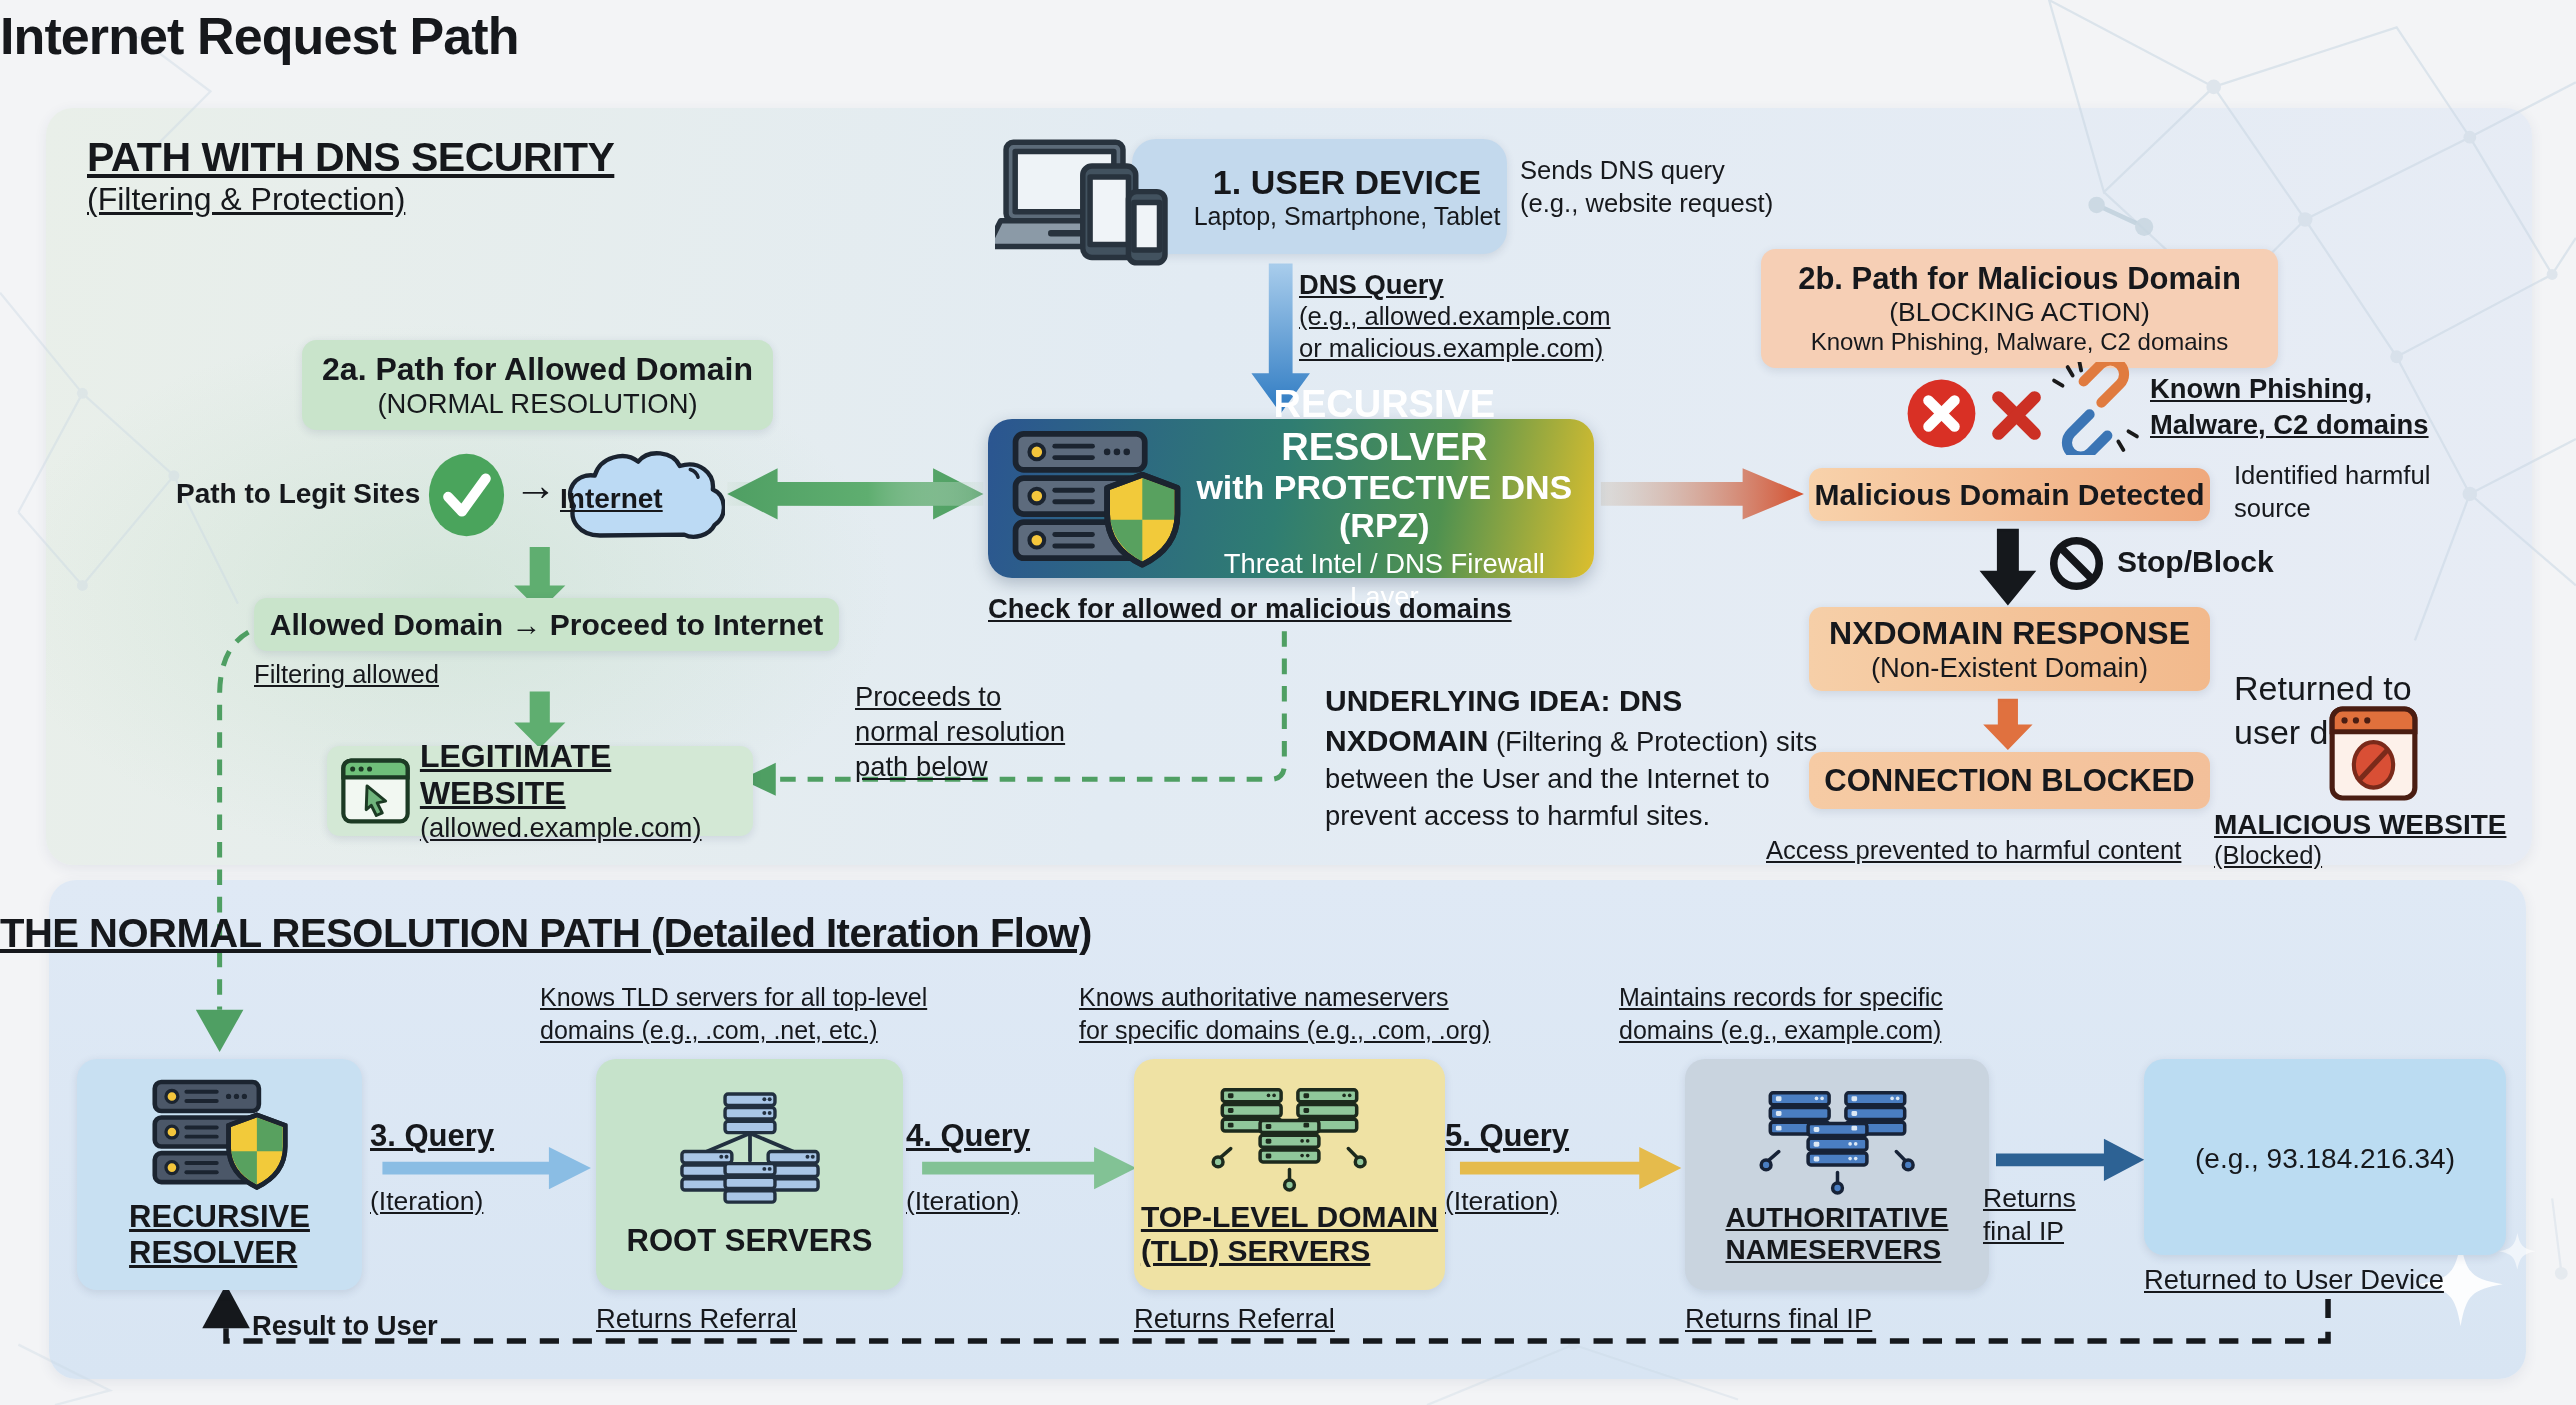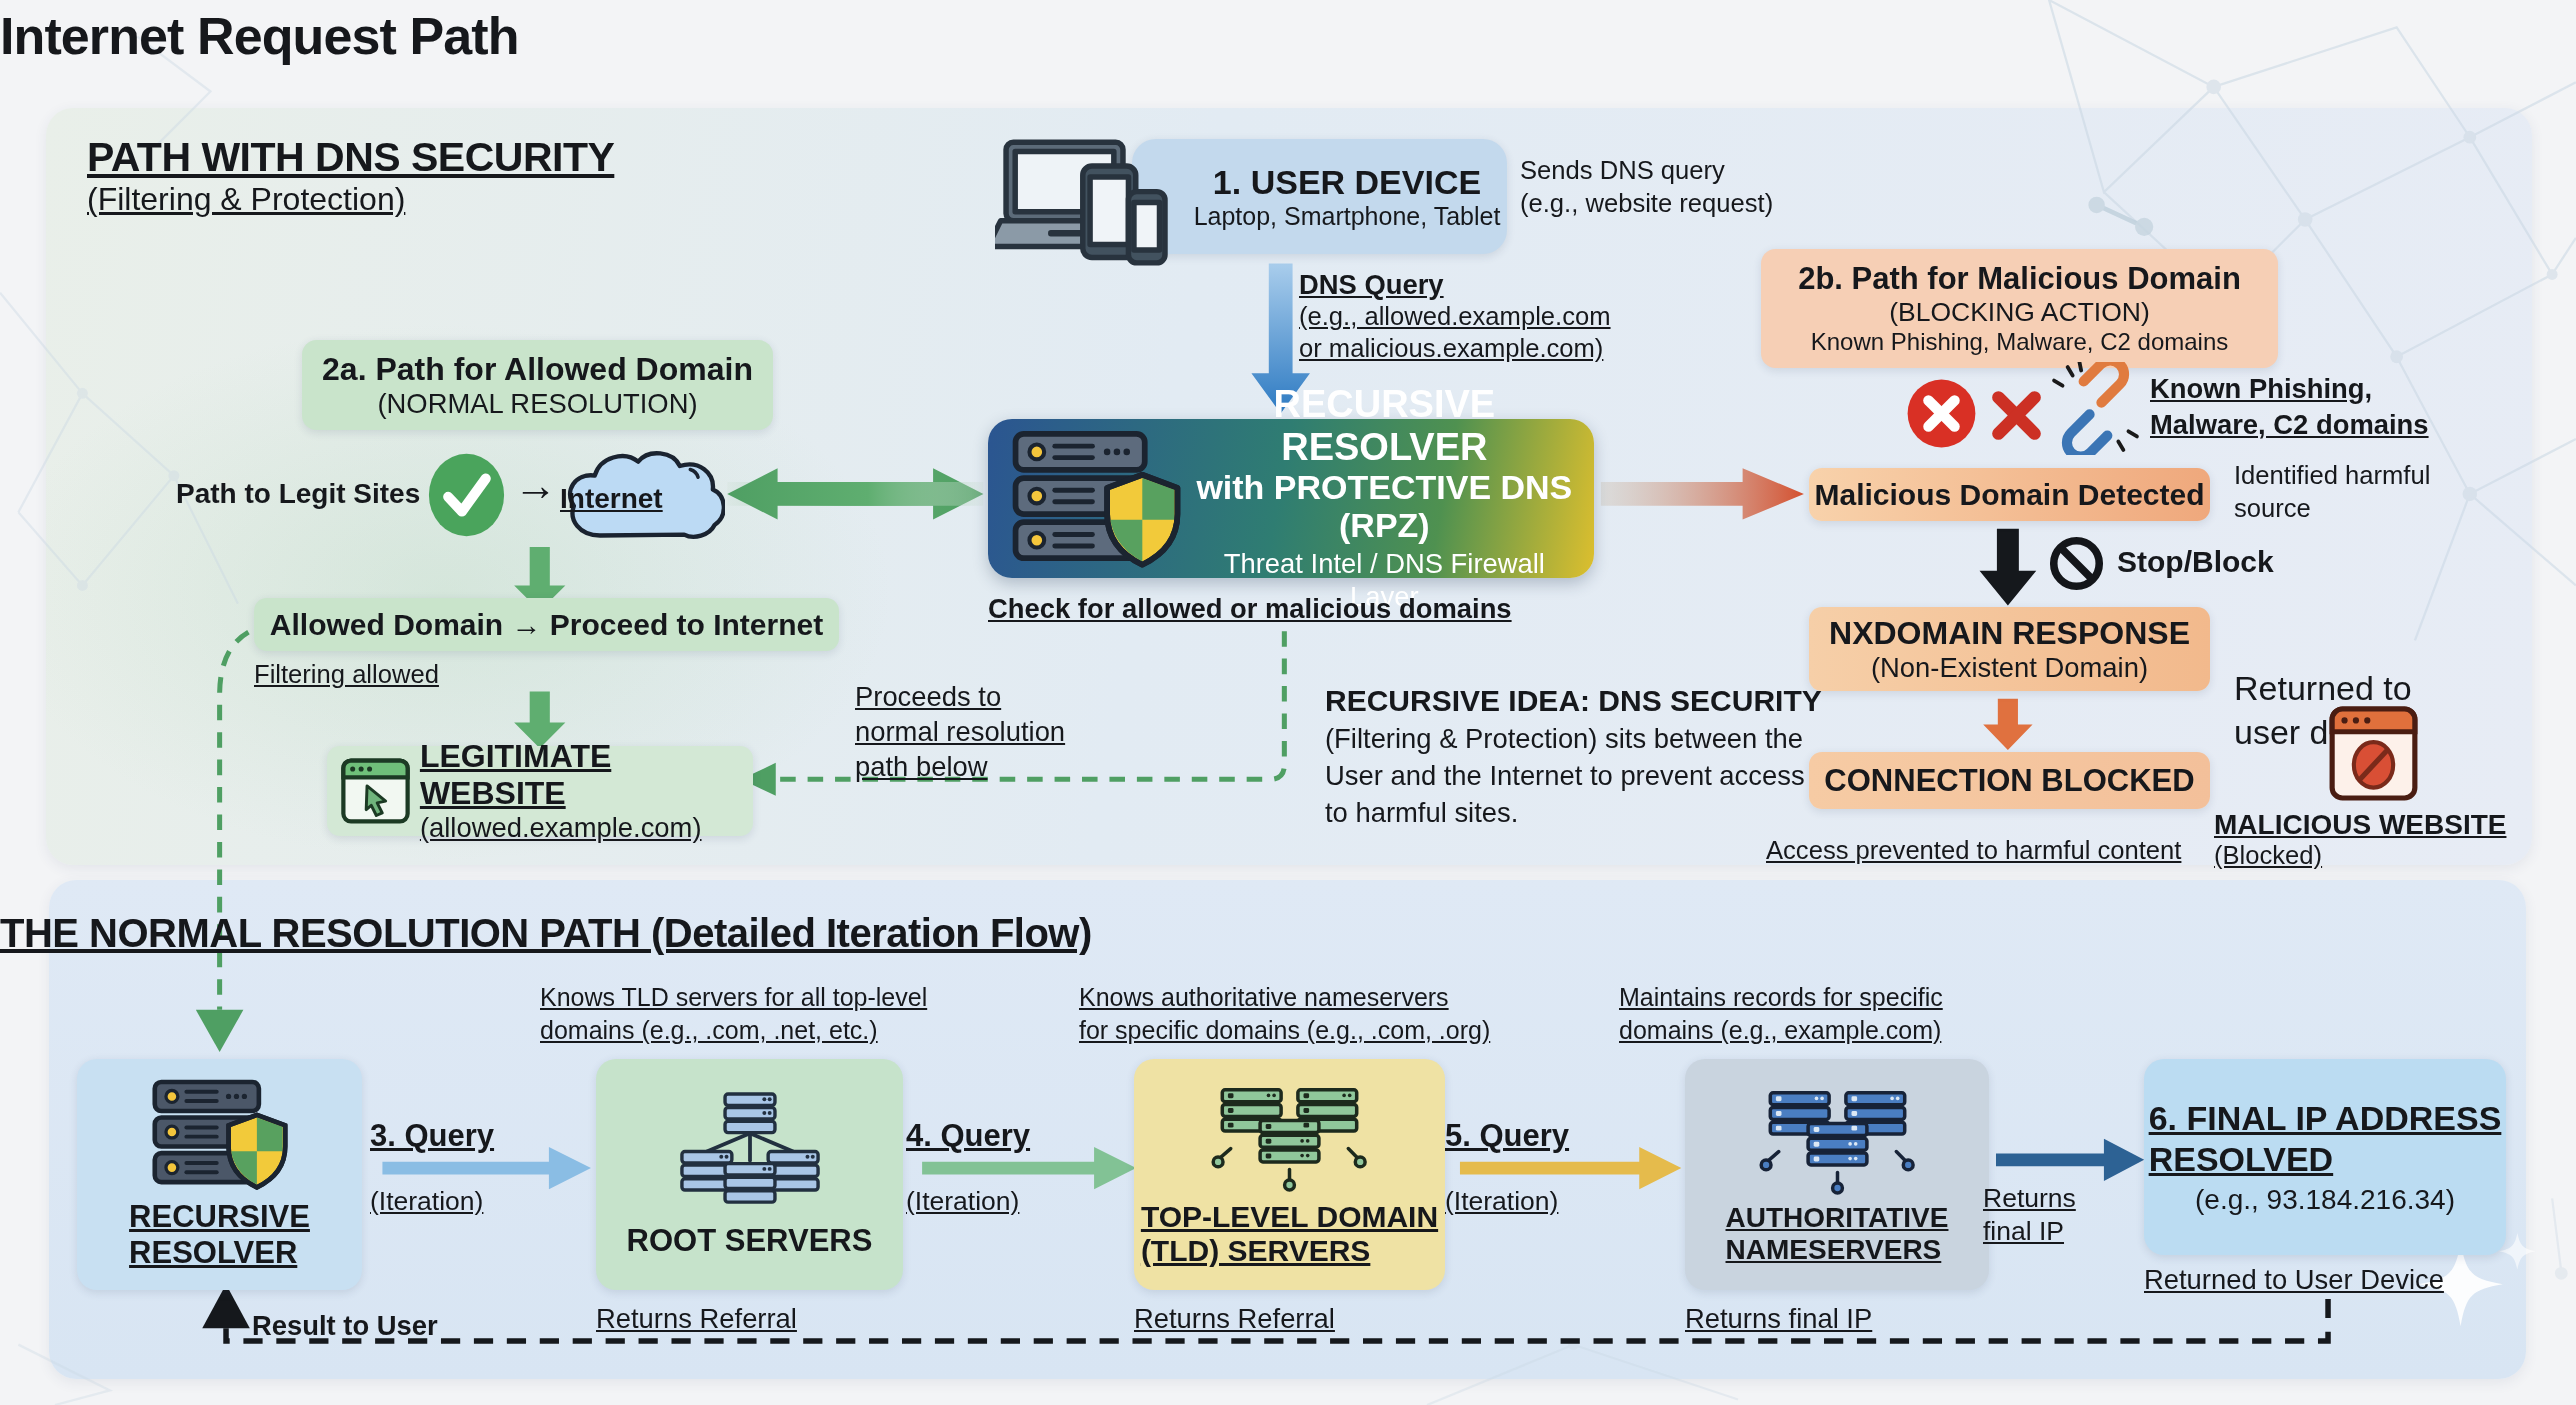--- a/index.html
+++ b/index.html
@@ -246,21 +246,21 @@
   <div class="ctr" style="flex:1;padding-right:9.1px;">
     <div style="font-size:32px;font-weight:700;">LEGITIMATE WEBSITE</div>
     <div style="font-size:27.4px;font-weight:500;">(allowed.example.com)</div>
   </div>
 </div>
 
 <div class="abs ctr pre" style="left:855px;top:679px;width:274px;font-size:27.4px;font-weight:500;line-height:1.28;">Proceeds to
 normal resolution
 path below</div>
 <div class="abs under" style="left:1325px;top:681px;width:499px;">
-  <span class="b">RECURSIVE IDEA: DNS SECURITY</span><span> (Filtering &amp; Protection) sits between the User and the Internet to prevent access to harmful sites.</span>
+  <span class="b">UNDERLYING IDEA: DNS NXDOMAIN</span><span> (Filtering &amp; Protection) sits between the User and the Internet to prevent access to harmful sites.</span>
 </div>
 
 <svg class="abs" style="left:1905px;top:377px;" width="73" height="73" viewBox="0 0 84 84">
   <circle cx="42" cy="42" r="39" fill="#d93025"></circle>
   <g stroke="#fff" stroke-width="12" stroke-linecap="round">
     <line x1="27" y1="27" x2="57" y2="57"></line>
       <line x1="57" y1="27" x2="27" y2="57"></line>
   </g>
 </svg>
 <svg class="abs" style="left:1989px;top:388px;" width="55" height="55" viewBox="0 0 70 70">
@@ -509,20 +509,18 @@
   </svg>
   <div class="ctr pre" style="font-size:28px;font-weight:700;line-height:1.15;margin-top:7.3px;">AUTHORITATIVE
 NAMESERVERS</div>
 </div>
 <div class="abs ctr" style="left:1685px;top:1303px;width:304px;font-size:27.4px;font-weight:500;">Returns final IP</div>
 
 <div class="abs ctr pre" style="left:1983px;top:1182px;width:156px;font-size:26.5px;font-weight:500;line-height:1.25;">Returns
 final IP</div>
 
 <div class="box" style="left:2144px;top:1059px;width:362px;height:196px;border-radius:20px;background:var(--box_final);">
-  <div class="ctr pre" style="font-size:34px;font-weight:700;line-height:1.2;">6. FINAL IP ADDRESS
-RESOLVED</div>
   <div style="font-size:28px;font-weight:500;margin-top:3.7px;">(e.g., 93.184.216.34)</div>
 </div>
 <div class="abs ctr" style="left:2144px;top:1264px;width:362px;font-size:27.4px;font-weight:500;">Returned to User Device</div>
 
 <div class="abs" style="left:252px;top:1310px;font-size:27.4px;font-weight:600;">Result to User</div>
 
 
 </body></html>

